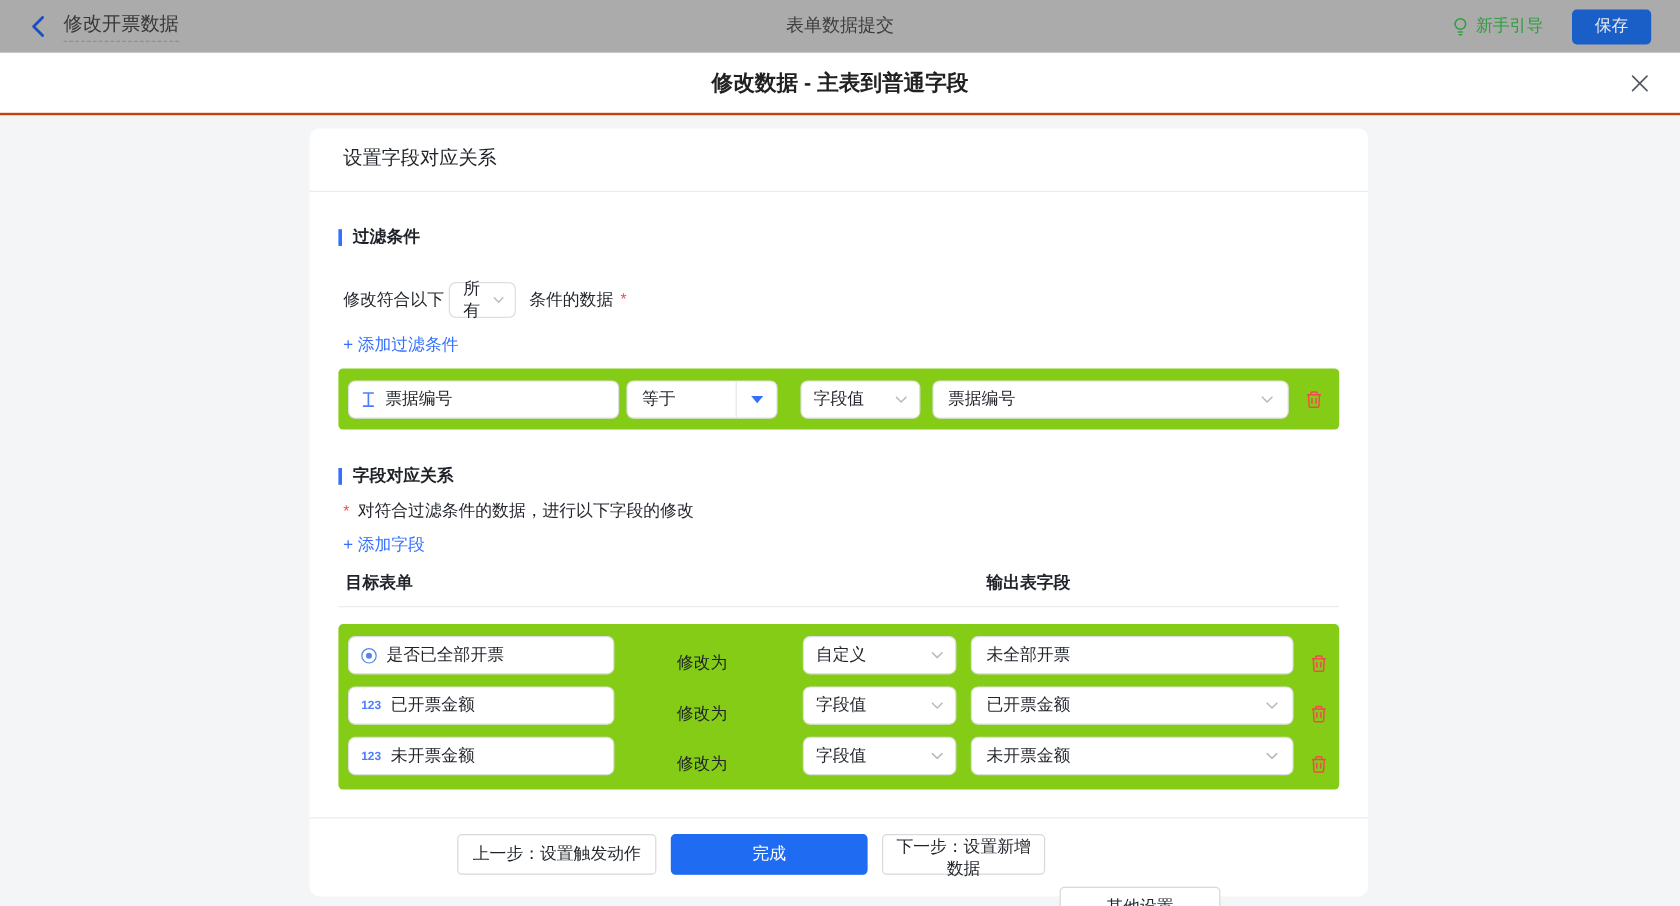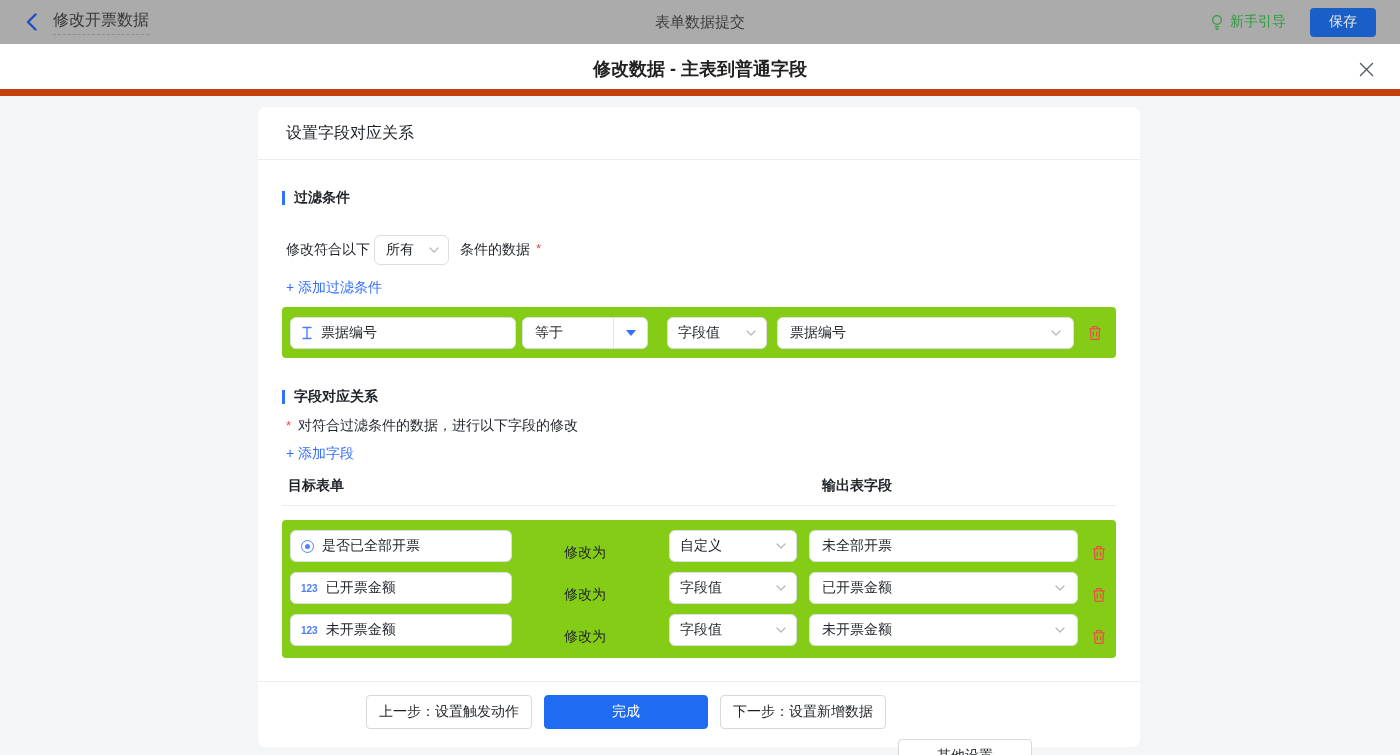--- a/index.html
+++ b/index.html
@@ -17,36 +17,36 @@
   .topbar-title { font-size:16px; color:#383838; padding-bottom:3px; border-bottom:1px dashed #8f8f8f; }
   .topbar-center { position:absolute; left:0; right:0; top:0; height:44px; line-height:44px;
     text-align:center; font-size:15px; color:#3d3d3d; }
   .topbar-right { position:absolute; right:24px; top:0; height:44px; display:flex; align-items:center; gap:24px; }
   .guide { display:flex; align-items:center; gap:6px; color:#2f9e3f; font-size:14px; cursor:pointer; }
   .save-btn { width:66px; height:29px; background:#1a5fc8; color:#e9e9e9; border:none; border-radius:4px;
     font-size:14px; cursor:pointer; font-family:inherit; }
 
   
   .modal-header { position:absolute; top:44px; left:0; width:1400px; height:52px; background:#fff;
-    border-bottom:7px solid #c2410c; }
+    border-bottom:2px solid #c2410c; }
   .modal-title { text-align:center; line-height:51px; font-size:18px; font-weight:600; color:#212121; }
   .close-btn { position:absolute; right:25px; top:16px; width:18px; height:18px; cursor:pointer;
     display:flex; align-items:center; justify-content:center; }
 
   
   .card { position:absolute; left:258px; top:107px; width:882px; height:640px; background:#fff; border-radius:8px; }
   .card-header { height:53px; line-height:52px; padding-left:28px; font-size:16px; color:#1f2329;
     border-bottom:1px solid #ececec; }
 
   .sec-title { position:absolute; left:24px; display:flex; align-items:center; gap:9px;
     font-size:14px; font-weight:700; color:#1f2329; }
   .sec-bar { width:3px; height:14px; background:#3370ff; }
 
   .match-row { position:absolute; left:28px; top:128px; height:30px; display:flex; align-items:center; font-size:14px; }
-  .mini-select { width:75px; height:30px; margin-left:4px; border:1px solid #dcdee0; border-radius:6px; background:#fff;
+  .mini-select { width:56px; height:30px; margin-left:4px; border:1px solid #dcdee0; border-radius:6px; background:#fff;
     display:flex; align-items:center; justify-content:space-between; padding:0 9px 0 11px; cursor:pointer; }
   .match-suffix { margin-left:11px; }
   .req { color:#f54a45; margin-left:6px; font-size:13px; position:relative; top:-2px; }
 
   .add-link { position:absolute; left:28px; font-size:14px; color:#3370ff; cursor:pointer; }
 
   .panel { position:absolute; left:24px; width:834px; background:#84cc16; border-radius:4px; }
   .filter-panel { top:200px; height:51px; display:flex; align-items:center; padding-left:8px; }
 
   .box { height:32px; background:#fff; border:1px solid #dcdee0; border-radius:6px;
@@ -81,21 +81,21 @@
   .radio-ic { width:13px; height:13px; border:1px solid #5584f0; border-radius:50%; position:relative; flex-shrink:0; }
   .radio-ic::after { content:""; position:absolute; left:3px; top:3px; width:5px; height:5px;
     background:#5584f0; border-radius:50%; }
 
   .footer-divider { position:absolute; top:574px; left:0; width:882px; border-top:1px solid #ececec; }
   .footer { position:absolute; top:588px; left:0; width:882px; display:flex; justify-content:center; gap:12px; }
   .fbtn { height:34px; border:1px solid #d9d9d9; background:#fff; border-radius:4px; font-size:14px;
     color:#1f2329; font-family:inherit; cursor:pointer; }
   .fbtn.prev { width:166px; }
   .fbtn.done { width:164px; background:#1f6bf2; border-color:#1f6bf2; color:#fff; }
-  .fbtn.next { width:166px;font-family:Liberation Mono, monospace; }
+  .fbtn.next { width:136px;font-family:Liberation Mono, monospace; }
   .fbtn.other { width:134px;margin-top:44px; }
 </style>
 </head>
 <body>
 
 <header class="topbar">
   <div class="topbar-left">
     <span class="back-btn">
       <svg width="11" height="18" viewBox="0 0 11 18">
         <path d="M9.5 1.5L2 9l7.5 7.5" stroke="#1d4fbe" stroke-width="2.4" fill="none" stroke-linecap="round" stroke-linejoin="round"></path>

